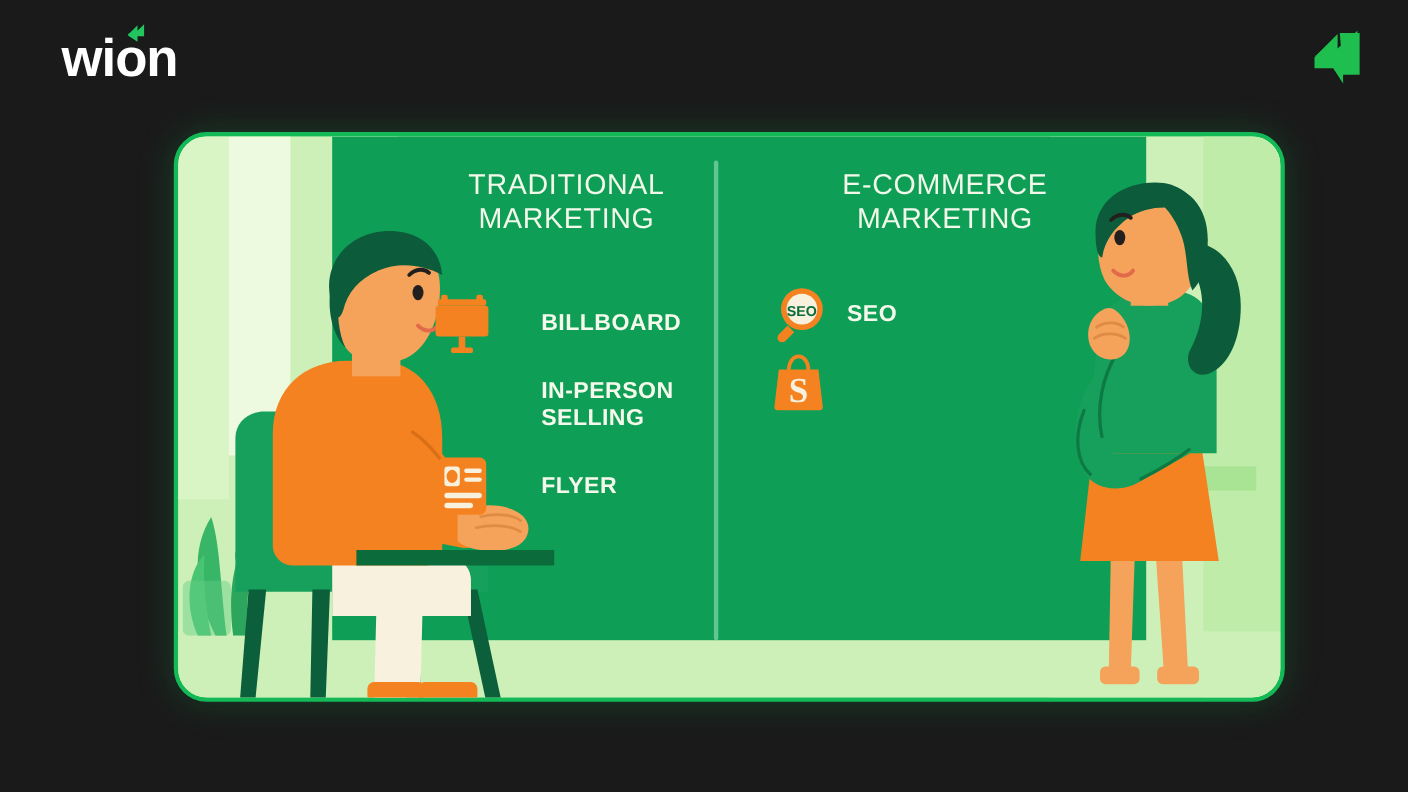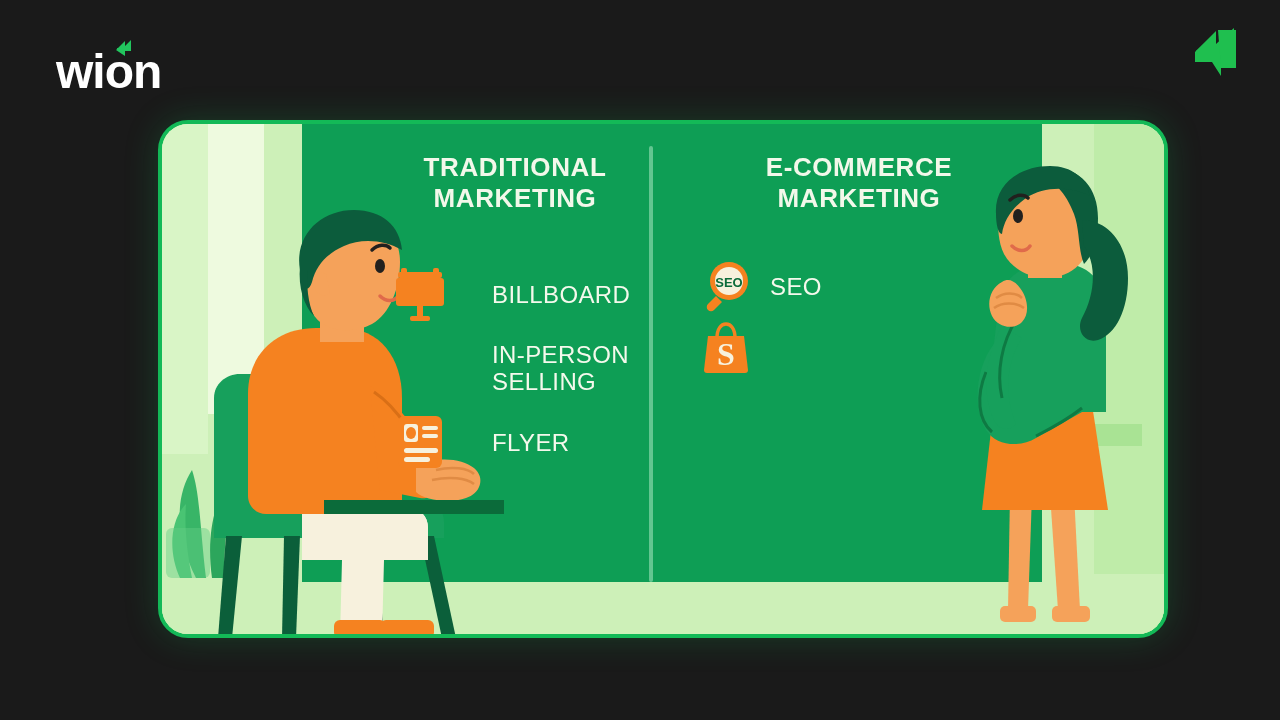--- a/index.html
+++ b/index.html
@@ -5,21 +5,21 @@
   * { margin:0; padding:0; box-sizing:border-box; }
   html,body { width:1280px; height:720px; overflow:hidden; }
   body {
     background:#1a1a1a;
     font-family:"Liberation Sans", sans-serif;
     position:relative;
   }
 
   
   .brand {
-    position:absolute; left:56px; top:48px;
+    position:absolute; left:56px; top:30px;
     display:flex; align-items:flex-start;
   }
   .brand-word {
     color:#ffffff;
     font-size:48px;
     font-weight:700;
     letter-spacing:-1px;
     line-height:1;
     position:relative;
   }
@@ -100,42 +100,42 @@
   .col {
     position:absolute;
     top:28px;
   }
   .col-left  { left:218px; width:270px; }
   .col-right { left:532px; width:330px; }
 
   .col-title {
     color:#f2f8ea;
     font-size:26px;
-    font-weight:700;
+    font-weight:400;
     letter-spacing:.6px;
     line-height:1.18;
     text-align:center;
     text-transform:uppercase;
   }
 
   .items-left  { margin-top:44px; }
   .items-right { margin-top:42px; }
 
   .item {
     display:flex;
     align-items:center;
     gap:16px;
   }
   .item-left  { height:74px; padding-left:8px; }
   .item-right { height:62px; padding-left:4px; }
 
   .item-label {
     color:#f4f9ec;
-    font-size:24px;
-    font-weight:400;
+    font-size:21px;
+    font-weight:700;
     letter-spacing:.4px;
     line-height:1.15;
     text-transform:uppercase;
   }
   .item-left .item-label { margin-left:24px; }
 
   .icon-box {
     width:64px; height:64px;
     flex:0 0 64px;
     display:flex; align-items:center; justify-content:center;

